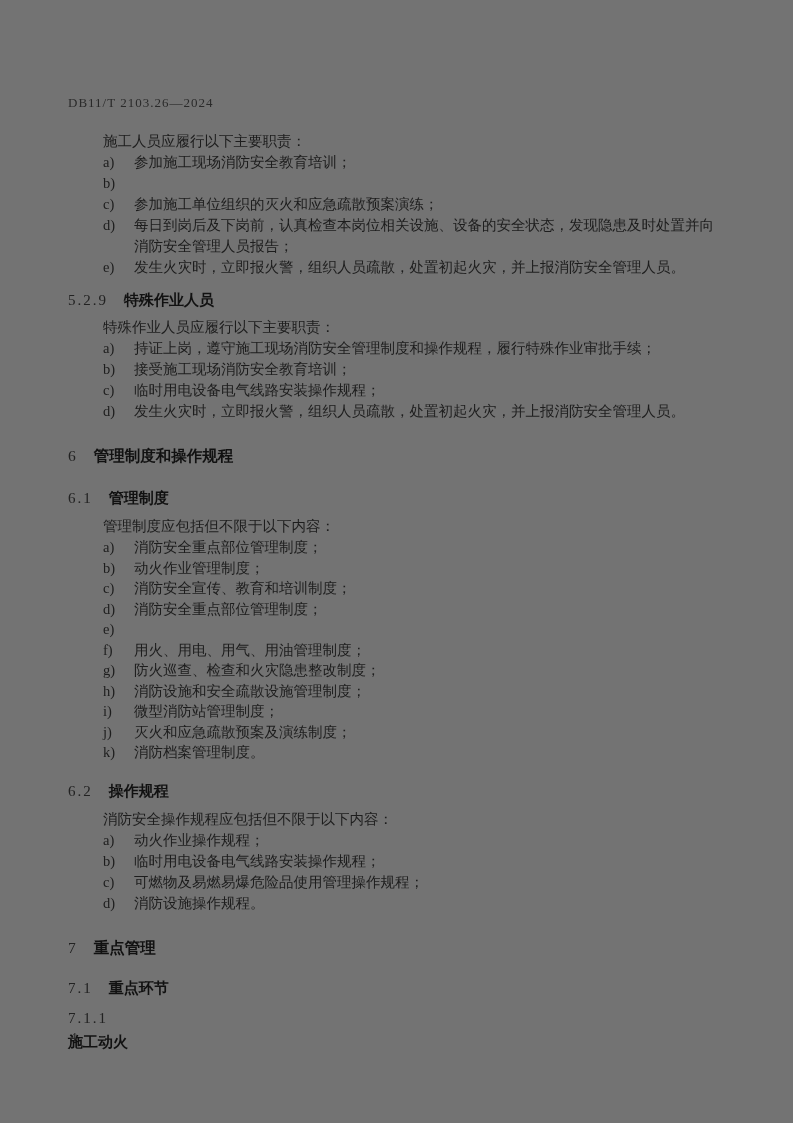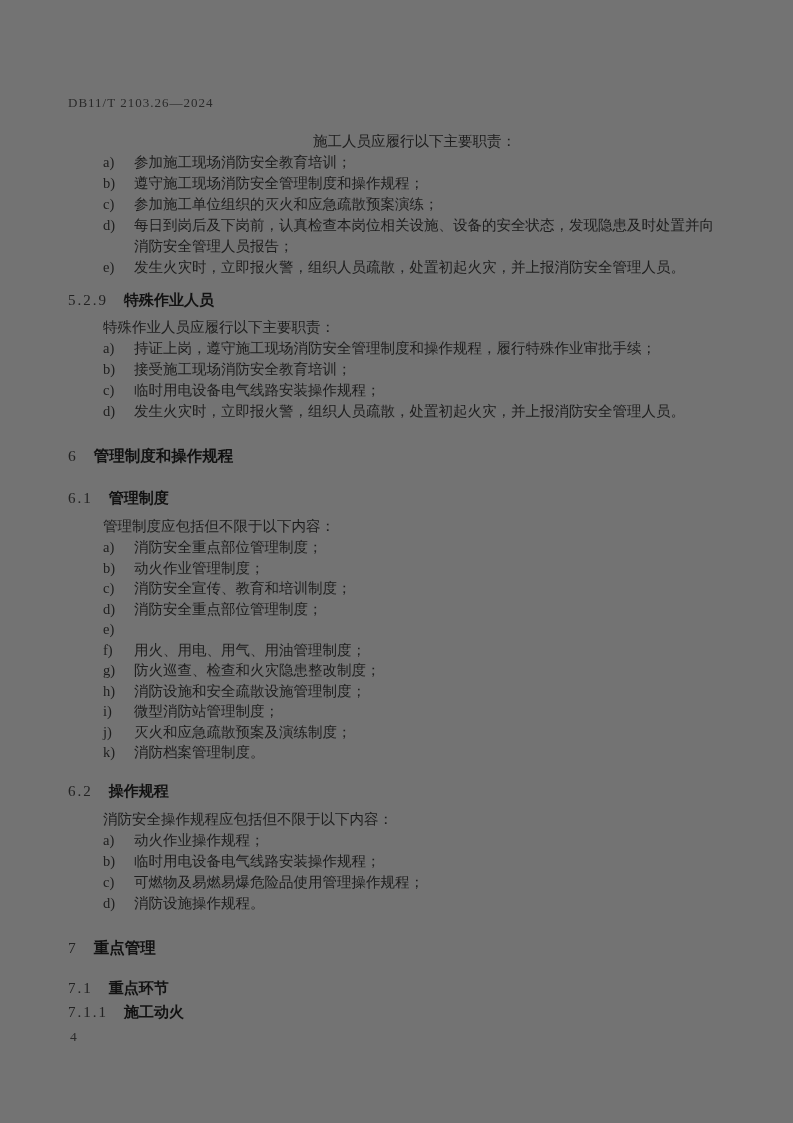--- a/index.html
+++ b/index.html
@@ -23,21 +23,21 @@
   }
   .content {
     position: absolute;
     left: 68px;
     top: 0;
     width: 658px;
     font-size: 14.5px;
     line-height: 21px;
   }
   .lead { padding-left: 35px; }
-  .lead.first { margin-top: 131px; text-align: center; }
+  .lead.first { margin-top: 131px; }
   .lead.after-h { margin-top: 5px; }
   .lead.mt6 { margin-top: 6px; }
   .li { display: flex; padding-left: 35px; }
   .li .marker { flex: none; width: 31px; }
   .li .li-text { flex: 1; }
   .list3 .li { line-height: 20.5px; }
   .h {
     display: flex;
     align-items: baseline;
     font-family: "Liberation Sans", sans-serif;
@@ -54,21 +54,21 @@
     color: #222;
     text-align: center;
   }
   .h1-level { font-size: 15.5px; }
   .h-529 { margin-top: 10px; }
   .h-6   { margin-top: 22px; }
   .h-61  { margin-top: 18px; }
   .h-62  { margin-top: 16px; }
   .h-7   { margin-top: 22px; }
   .h-71  { margin-top: 16px; }
-  .h-711 { margin-top: 0; }
+  .h-711 { margin-top: 6px; flex-direction: column; }
   .page-number {
     position: absolute;
     left: 70px;
     top: 1029px;
     font-size: 13.5px;
     color: #2a2a2a;
   }
 </style>
 </head>
 <body>
@@ -81,21 +81,20 @@
 
     <p class="lead first">施工人员应履行以下主要职责：</p>
 
     <div class="list">
       <div class="li">
         <span class="marker">a)</span>
         <span class="li-text">参加施工现场消防安全教育培训；</span>
       </div>
       <div class="li">
         <span class="marker">b)</span>
-        <span class="li-text">遵守施工现场消防安全管理制度和操作规程；</span>
       </div>
       <div class="li">
         <span class="marker">c)</span>
         <span class="li-text">参加施工单位组织的灭火和应急疏散预案演练；</span>
       </div>
       <div class="li">
         <span class="marker">d)</span>
         <span class="li-text">每日到岗后及下岗前，认真检查本岗位相关设施、设备的安全状态，发现隐患及时处置并向消防安全管理人员报告；</span>
       </div>
       <div class="li">

